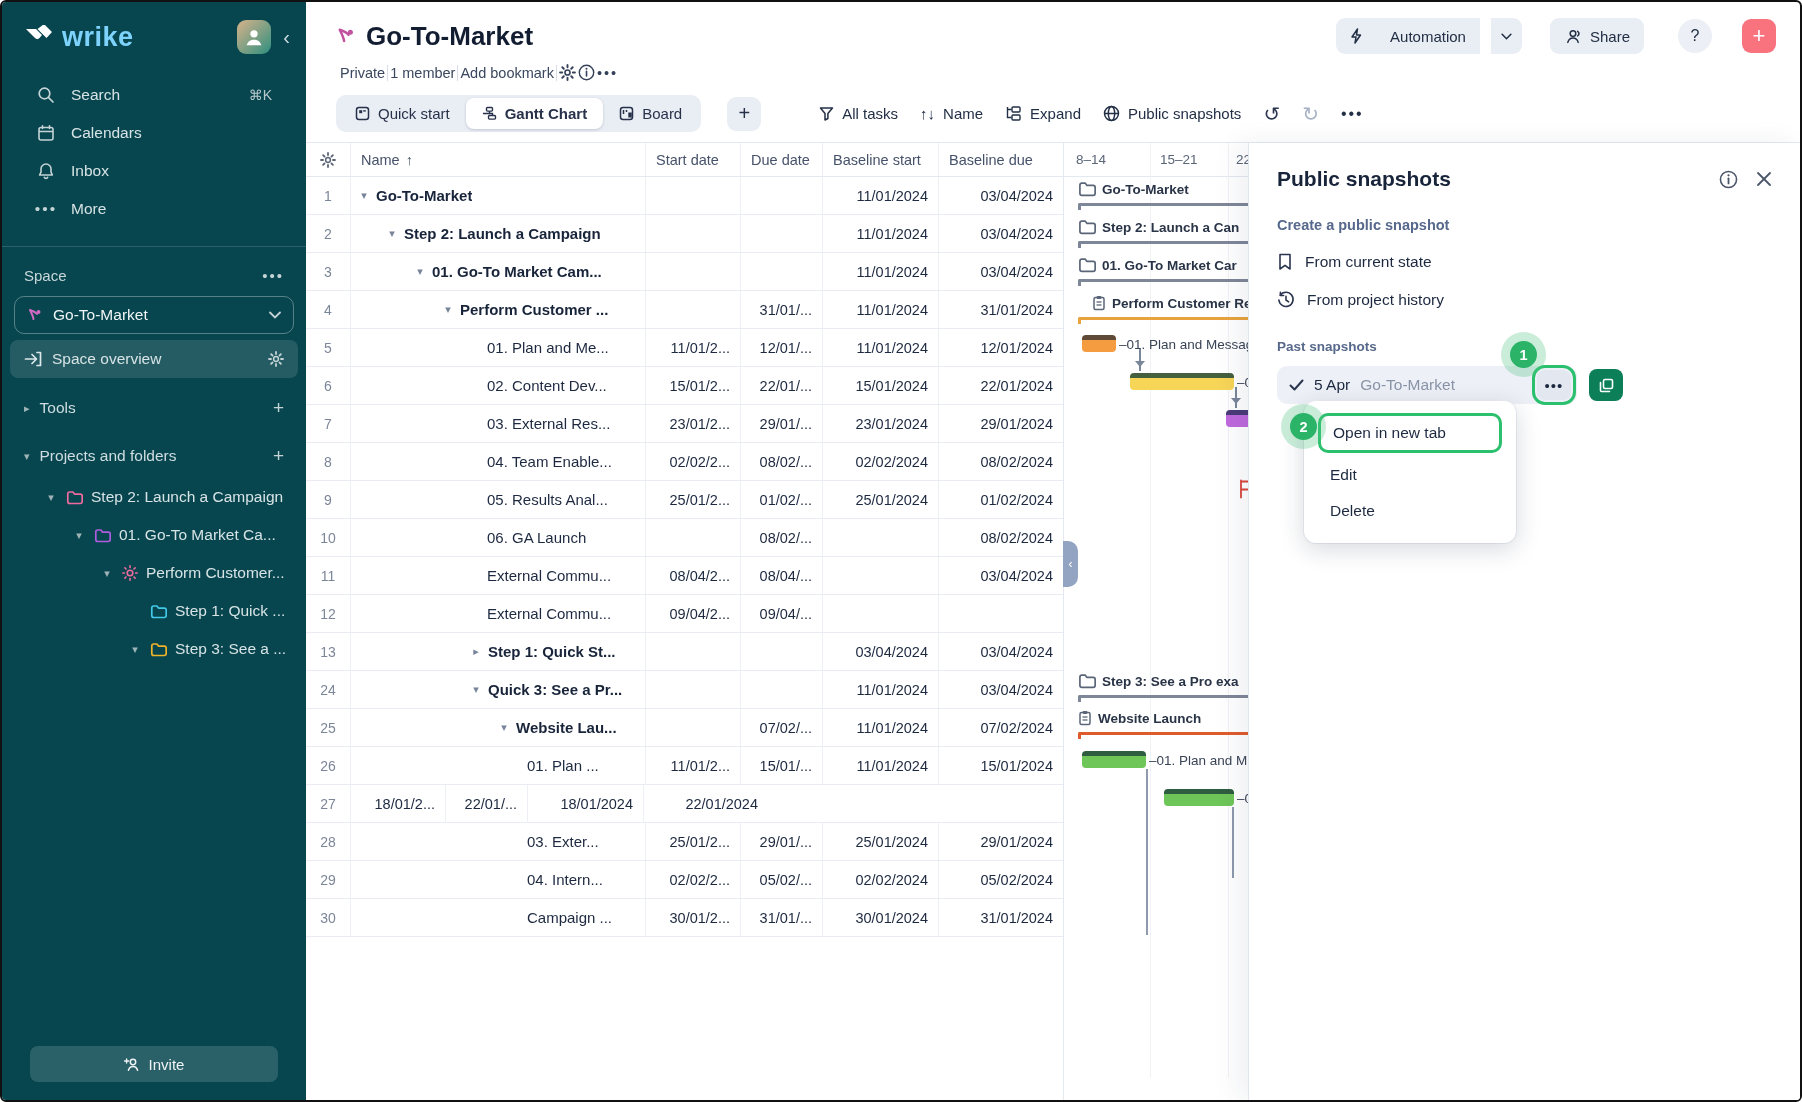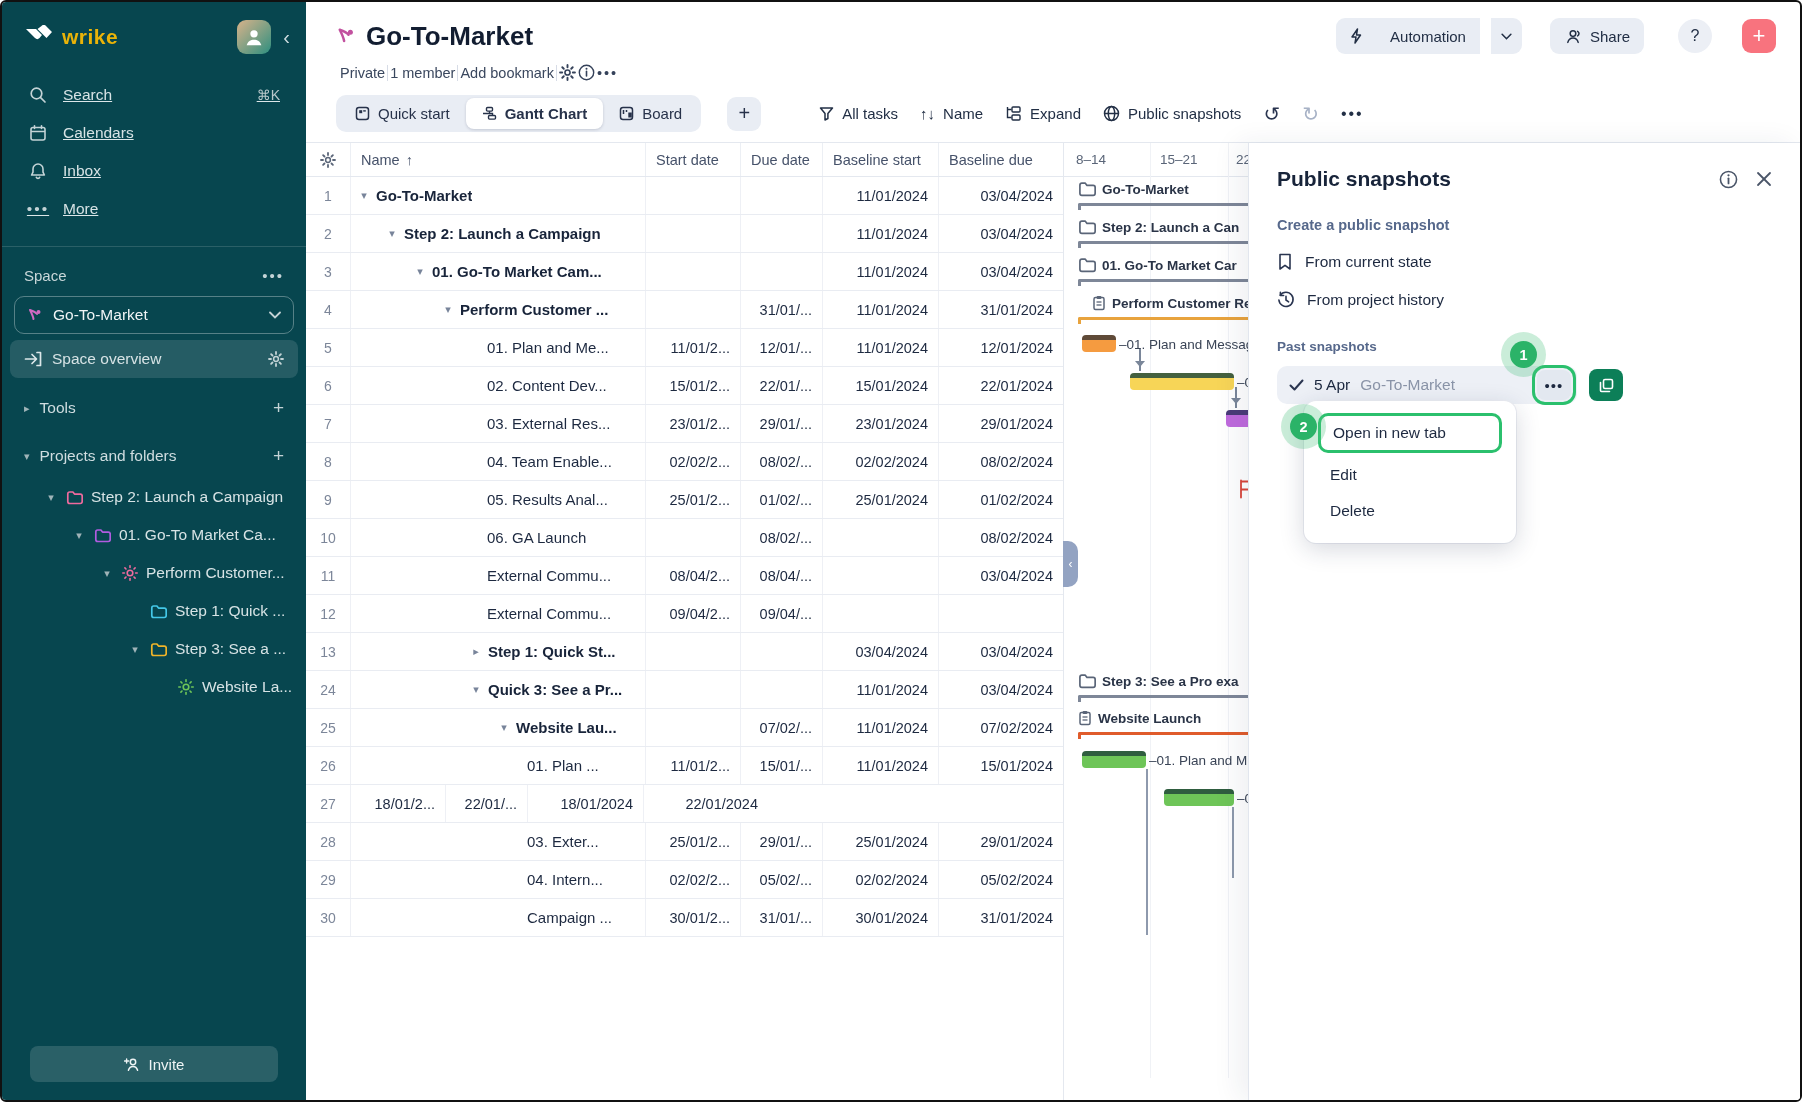--- a/index.html
+++ b/index.html
@@ -4,24 +4,24 @@
 <style>
   * { box-sizing: border-box; margin: 0; padding: 0; }
   html,body { width:1802px; height:1102px; }
   body { font-family: "Liberation Sans", sans-serif; background:#fff; }
   .window { width:1802px; height:1102px; border:2px solid #111; border-radius:6px; overflow:hidden; display:flex; background:#fff; }
 
   
   .sidebar { width:304px; flex:0 0 304px; background:#07464f; color:#dce7e9; display:flex; flex-direction:column; position:relative; }
   .sb-top { display:flex; align-items:center; padding:18px 16px 14px 22px; }
   .logo { display:flex; align-items:center; gap:8px; flex:1; }
-  .logo-word { color:#eab308; font-size:21px; font-weight:700; letter-spacing:.5px; }
+  .logo-word { color:#7dd3fc; font-size:27px; font-weight:700; letter-spacing:.5px; }
   .avatar { width:34px; height:34px; border-radius:9px; background:linear-gradient(135deg,#d8b38a,#2e8f7f); display:flex; align-items:center; justify-content:center; margin-right:12px; overflow:hidden; }
   .sb-collapse { color:#cfdde0; font-size:20px; cursor:pointer; }
-  .sb-nav { padding:8px 4px 4px;text-decoration:underline; }
+  .sb-nav { padding:8px 12px 4px; }
   .sb-item { display:flex; align-items:center; gap:15px; height:38px; padding:0 22px; font-size:15.5px; color:#d7e3e5; cursor:pointer; }
   .sb-item .ic { width:20px; display:flex; justify-content:center; color:#c3d3d6; }
   .sb-item .lbl { flex:1; }
   .sb-item .kbd { color:#b9c9cc; font-size:14px; }
   .sb-divider { border-top:1px solid rgba(255,255,255,.14); margin:14px 0 0; }
   .space-head { display:flex; align-items:center; padding:20px 22px 8px; color:#c9d7d9; font-size:15px; }
   .space-head .lbl { flex:1; }
   .dots { letter-spacing:2px; color:#c3d3d6; }
   .space-selector { margin:4px 12px; border:1px solid rgba(255,255,255,.32); border-radius:10px; height:38px; display:flex; align-items:center; gap:10px; padding:0 12px; font-size:15.5px; color:#f0f5f6; cursor:pointer; }
   .space-selector .lbl { flex:1; }
@@ -278,39 +278,20 @@
         </div>
         <div class="tree-item" style="padding-left: 126px;">
           <span class="chev">▾</span>
           <span style="display:flex">
             <svg width="17" height="15" viewBox="0 0 17 15">
               <path d="M1.8 4c0-1.1.8-2 1.9-2h3.2l1.6 2.1h5.8c1 0 1.9.9 1.9 1.9v5.5c0 1.1-.9 2-1.9 2H3.7c-1.1 0-1.9-.9-1.9-2Z" fill="none" stroke="#f0b429" stroke-width="1.7" stroke-linejoin="round"></path>
             </svg>
           </span>
           <span class="lbl" style="overflow:hidden;text-overflow:ellipsis;white-space:nowrap;">Step 3: See a ...</span>
         </div>
-        <div class="tree-item" style="padding-left: 154px;">
-          <span class="chev"></span>
-          <span style="display:flex">
-            <svg width="16" height="16" viewBox="0 0 16 16">
-              <circle cx="8" cy="8" r="2.8" fill="none" stroke="#6ec558" stroke-width="1.6"></circle>
-              <g stroke="#6ec558" stroke-width="1.6" stroke-linecap="round">
-                <line x1="8" y1="0.8" x2="8" y2="2.4"></line>
-                <line x1="8" y1="13.6" x2="8" y2="15.2"></line>
-                <line x1="0.8" y1="8" x2="2.4" y2="8"></line>
-                <line x1="13.6" y1="8" x2="15.2" y2="8"></line>
-                <line x1="2.9" y1="2.9" x2="4" y2="4"></line>
-                <line x1="12" y1="12" x2="13.1" y2="13.1"></line>
-                <line x1="2.9" y1="13.1" x2="4" y2="12"></line>
-                <line x1="12" y1="4" x2="13.1" y2="2.9"></line>
-              </g>
-            </svg>
-          </span>
-          <span class="lbl" style="overflow:hidden;text-overflow:ellipsis;white-space:nowrap;">Website La...</span>
-        </div>
       </div>
 
     <div class="sb-invite">
       <button class="invite-btn">
         <svg width="17" height="15" viewBox="0 0 17 15">
             <circle cx="9" cy="5" r="2.7" fill="none" stroke="#eef4f5" stroke-width="1.5"></circle>
             <path d="M4.4 13.3c.8-2.7 2.7-3.9 4.6-3.9s3.8 1.2 4.6 3.9" fill="none" stroke="#eef4f5" stroke-width="1.5" stroke-linecap="round"></path>
             <g stroke="#eef4f5" stroke-width="1.4" stroke-linecap="round">
               <line x1="2.6" y1="2" x2="2.6" y2="6"></line>
               <line x1=".6" y1="4" x2="4.6" y2="4"></line>

